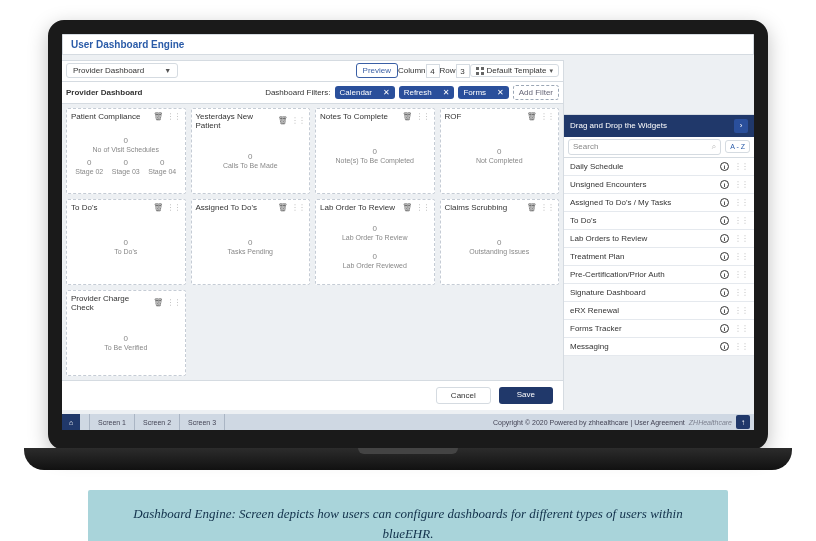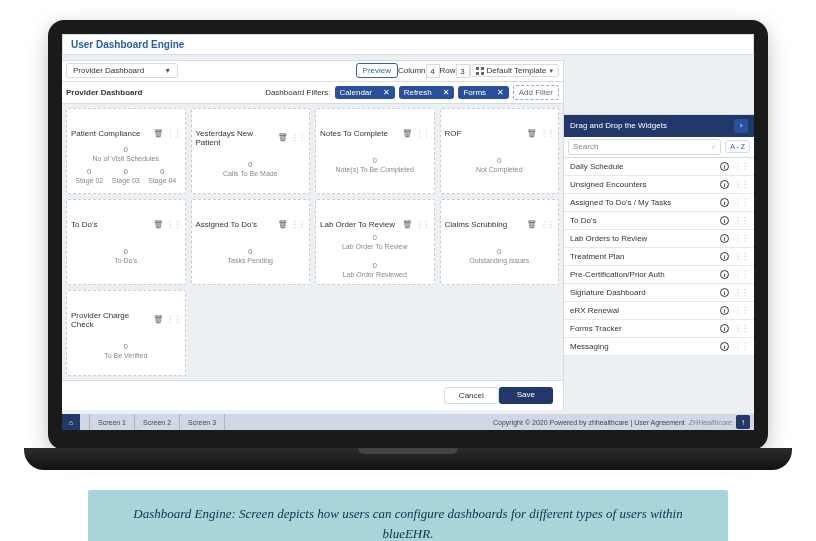--- a/index.html
+++ b/index.html
@@ -68,29 +68,29 @@
   .az-btn { border:1px solid #d5dbe1; padding:2px 4px; font-size:7px; color:#2a5ba8; border-radius:3px; }
 
   .widget-list { flex:1; overflow:hidden; }
   .widget-item { display:flex; align-items:center; justify-content:space-between; padding:4px 6px; border-bottom:1px solid #e5e9ee; font-size:8px; }
   .info-ic { width:9px; height:9px; border-radius:50%; border:1px solid #333; font-size:6px; text-align:center; line-height:8px; font-weight:bold; }
   .grip { color:#bbb; font-size:8px; letter-spacing:-1px; }
 
   .body-grid-wrap { flex:1; overflow:hidden; padding:4px; background:#edf0f3; }
   .body-grid { display:grid; grid-template-columns:repeat(4,1fr); grid-auto-rows:86px; gap:5px; }
   .card { background:#fff; border:1px dashed #c5ccd5; border-radius:2px; display:flex; flex-direction:column; padding:3px 4px; position:relative; }
-  .card-head { display:flex; justify-content:space-between; align-items:center; font-size:8px; font-weight:500; color:#333; margin-bottom:2px;margin-top:17px; }
+  .card-head { display:flex; justify-content:space-between; align-items:center; font-size:8px; font-weight:500; color:#333; margin-bottom:2px; }
   .card-head .icons { display:flex; gap:3px; color:#666; }
   .trash { font-size:8px; }
   .card-body { flex:1; display:flex; flex-wrap:wrap; align-content:center; justify-content:space-around; align-items:center; }
   .stat { text-align:center; color:#888; font-size:7px; line-height:9px; padding:2px 4px; }
   .stat .n { display:block; color:#888; font-size:8px; }
   .card-body.stack { flex-direction:column; gap:6px; justify-content:center; }
 
-  .footer-actions { background:#fff; display:flex; justify-content:flex-end; padding:6px 10px; }
+  .footer-actions { background:#fff; display:flex; justify-content:flex-end; gap:8px; padding:6px 10px; }
   .btn-cancel { border:1px solid #d5dbe1; background:#fff; padding:3px 14px; font-size:8px; border-radius:3px; }
   .btn-save { background:#20386a; color:#fff; padding:3px 18px; font-size:8px; border-radius:3px; }
 
   .status-bar { height:16px; background:#cfd8e3; display:flex; align-items:center; font-size:7px; color:#445; }
   .status-bar .home { width:18px; height:100%; background:#20386a; color:#fff; display:flex; align-items:center; justify-content:center; }
   .tab { padding:0 8px; border-right:1px solid #aab5c4; height:100%; display:flex; align-items:center; }
   .status-right { margin-left:auto; padding:0 4px; display:flex; align-items:center; gap:4px; }
   .help-ic { width:14px; height:14px; background:#20386a; color:#fff; display:flex; align-items:center; justify-content:center; border-radius:2px; font-size:8px; }
 
   .caption-box {

